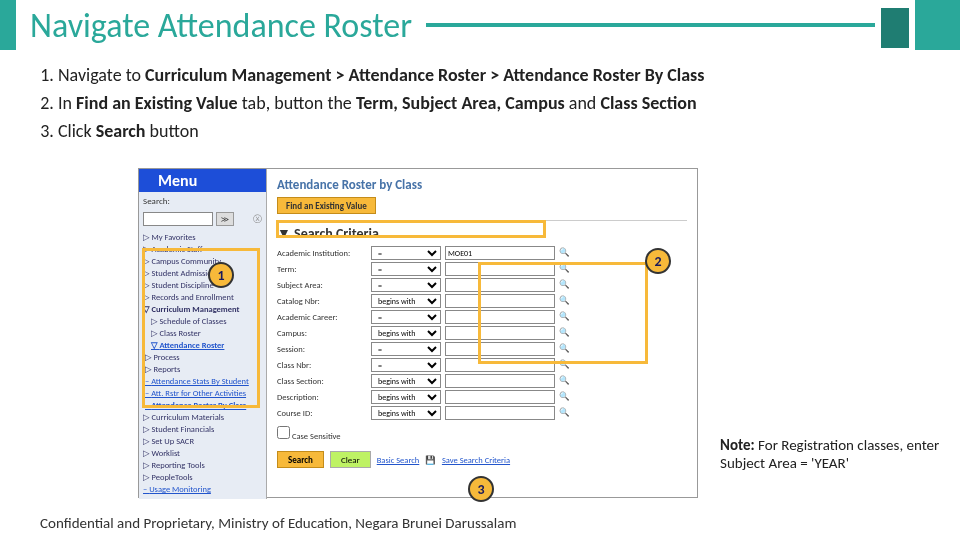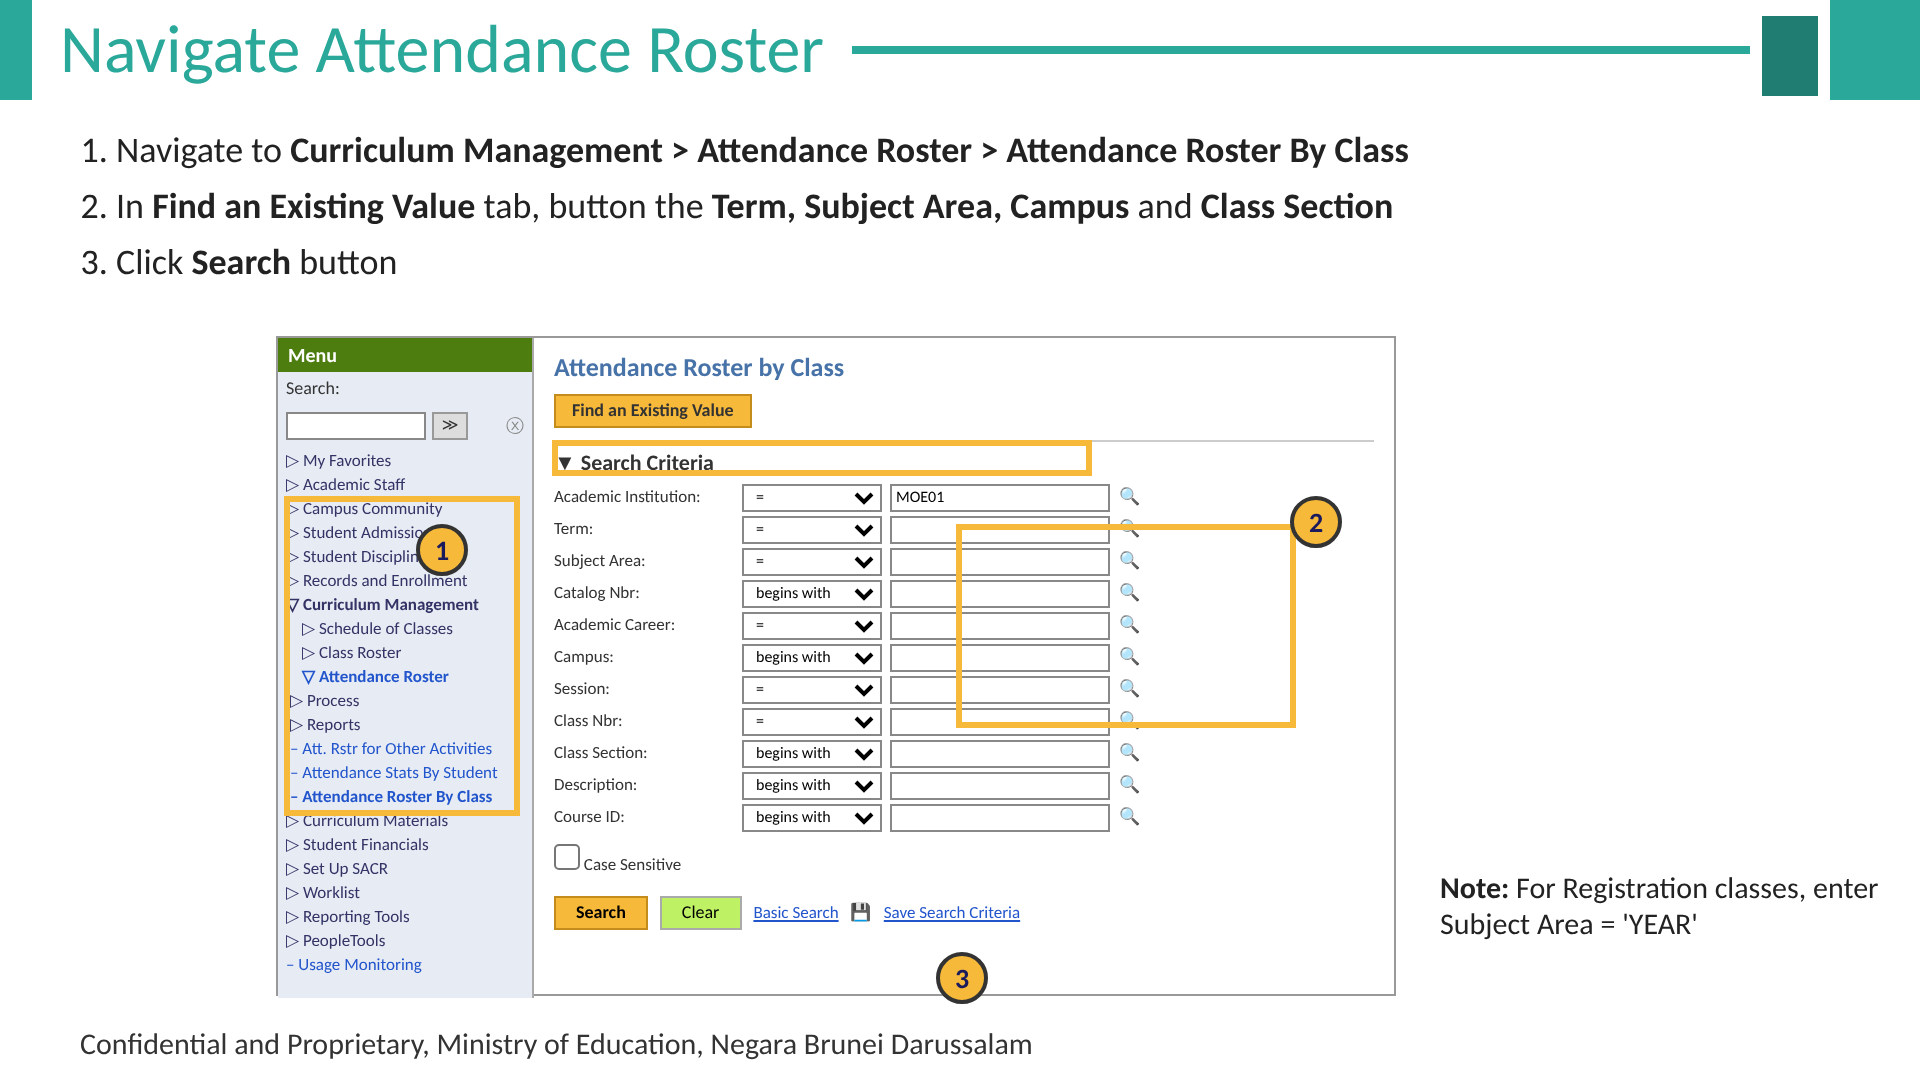--- a/index.html
+++ b/index.html
@@ -9,36 +9,36 @@
 .tb-title{font-size:34px;color:#2aa89a;padding:0 14px;font-weight:400}
 .tb-line{flex:1;height:4px;background:#2aa89a}
 .tb-gap{width:6px;height:50px;background:#fff}
 .tb-end1{width:28px;height:40px;background:#1f7d72;margin-top:5px}
 .tb-end2{width:45px;height:50px;background:#2aa89a}
 .steps{padding:14px 40px 10px 58px;font-size:18px;color:#222}
 .steps li{margin-bottom:6px;list-style-position:outside}
 .steps b{font-weight:700}
 .shot{position:absolute;left:138px;top:168px;width:560px;height:330px;background:#fff;border:1px solid #999;font-size:9px;color:#333}
 .menu{position:absolute;left:0;top:0;width:128px;height:330px;background:#e7ecf4;border-right:1px solid #aaa}
-.menu-hdr{background:#4d7c0f;color:#fff;font-weight:700;padding:2px 5px;font-size:10px}
+.menu-hdr{background:#1d4ed8;color:#fff;font-weight:700;padding:2px 19px;font-size:16px}
 .menu-search{padding:3px 4px;display:flex;gap:3px;align-items:center}
 .menu-search input{width:70px;height:14px;font-size:8px;border:1px solid #888}
 .menu-search .go{width:18px;height:14px;background:#ddd;border:1px solid #999;text-align:center;line-height:12px;font-size:8px}
 .menu-search .close{margin-left:auto;color:#888;cursor:pointer}
 .tree{padding:2px 4px;font-size:8.5px;line-height:12px}
 .tree .node{color:#336;cursor:pointer}
 .tree .lvl1{padding-left:8px}
 .tree .lvl2{padding-left:2px}
-.tree .sel{color:#2255cc;}
+.tree .sel{color:#2255cc;text-decoration:underline}
 .tree .bold{font-weight:700}
 .content{position:absolute;left:128px;top:0;right:0;height:330px;padding:8px 10px}
 .pg-title{color:#4773a8;font-size:13px;font-weight:700;margin-bottom:5px}
 .pg-sub{font-size:8.5px;color:#333;margin-bottom:8px}
 .tab{display:inline-block;background:#f7b93a;border:1px solid #c48c1a;padding:2px 8px;font-size:9px;font-weight:700;color:#333}
-.sc-hdr{font-size:11px;font-weight:700;color:#333;margin:6px 0 4px;border-top:1px solid #ccc;padding-top:4px}
+.sc-hdr{font-size:14px;font-weight:700;color:#333;margin:6px 0 4px;border-top:1px solid #ccc;padding-top:4px}
 .crit{display:grid;grid-template-columns:90px 70px 110px 14px 14px;gap:2px 4px;align-items:center;font-size:8.5px}
 .crit label{color:#333}
 .crit select,.crit input{height:14px;font-size:8px;border:1px solid #888;padding:0 2px;background:#fff}
 .crit .lookup{width:12px;height:12px;color:#c48c1a;text-align:center;cursor:pointer}
 .crit .zoom{width:12px;height:12px;color:#888;text-align:center}
 .case{margin-top:6px;font-size:8.5px}
 .btnrow{margin-top:10px;display:flex;gap:6px;align-items:center;font-size:8.5px}
 .btn{background:#f7b93a;border:1px solid #c48c1a;padding:2px 10px;font-size:9px;font-weight:700;cursor:pointer}
 .btn2{background:#bef264;border:1px solid #aaa;padding:2px 10px;font-size:9px;cursor:pointer}
 .lnk{color:#2255cc;text-decoration:underline;cursor:pointer}
@@ -89,22 +89,22 @@
       <div class="node">▷ <span>Campus Community</span></div>
       <div class="node">▷ <span>Student Admissions</span></div>
       <div class="node">▷ <span>Student Discipline</span></div>
       <div class="node">▷ <span>Records and Enrollment</span></div>
       <div class="node bold">▽ <span>Curriculum Management</span></div>
       <div class="node lvl1">▷ <span>Schedule of Classes</span></div>
       <div class="node lvl1">▷ <span>Class Roster</span></div>
       <div class="node lvl1 bold sel">▽ <span>Attendance Roster</span></div>
       <div class="node lvl2">▷ <span>Process</span></div>
       <div class="node lvl2">▷ <span>Reports</span></div>
+      <div class="node lvl2 sel">– <span>Attendance Stats By Student</span></div>
       <div class="node lvl2 sel">– <span>Att. Rstr for Other Activities</span></div>
-      <div class="node lvl2 sel">– <span>Attendance Stats By Student</span></div>
       <div class="node lvl2 sel bold">– <span>Attendance Roster By Class</span></div>
       <div class="node">▷ <span>Curriculum Materials</span></div>
       <div class="node">▷ <span>Student Financials</span></div>
       <div class="node">▷ <span>Set Up SACR</span></div>
       <div class="node">▷ <span>Worklist</span></div>
       <div class="node">▷ <span>Reporting Tools</span></div>
       <div class="node">▷ <span>PeopleTools</span></div>
       <div class="node sel">– <span>Usage Monitoring</span></div>
 
     </div>

